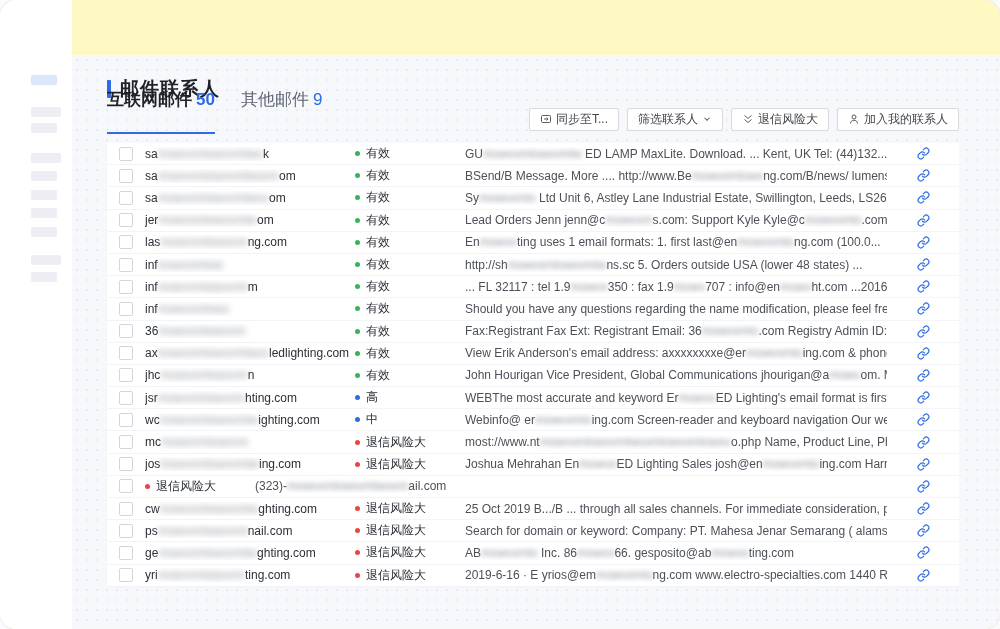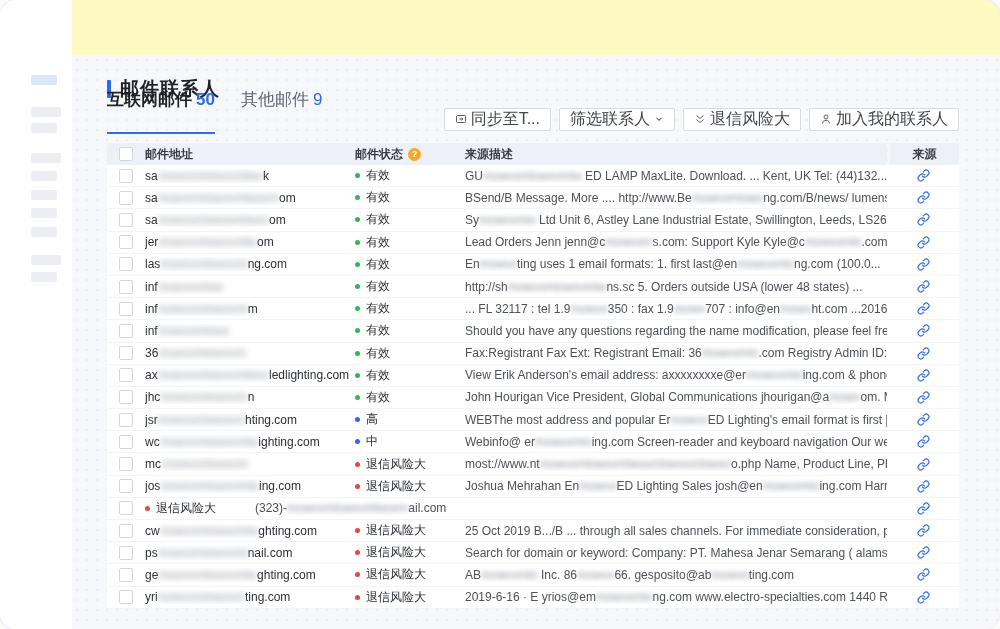--- a/index.html
+++ b/index.html
@@ -31,21 +31,21 @@
   .page-title{font-size:19px;font-weight:bold;color:#1f2329;letter-spacing:1px;}
   .controls-row{position:absolute;top:49px;left:35px;right:41px;height:30px;display:flex;justify-content:space-between;align-items:center;}
   .tabs{display:flex;gap:26px;align-self:flex-end;}
   .tab{font-size:17px;color:#5f6674;padding-bottom:21px;cursor:pointer;white-space:nowrap;text-align:right;}
   .tab .count{color:#2e6ce5;margin-left:4px;}
   .tab.active{color:#1f2329;font-weight:bold;border-bottom:2px solid #2e6ce5;}
   .toolbar{display:flex;gap:8px;align-items:center;}
   .btn{
     display:inline-flex;align-items:center;gap:4px;height:23px;padding:0 10px;
     background:#fff;border:1px solid #d8dadf;border-radius:2px;
-    font-size:16px;color:#40444d;white-space:nowrap;cursor:pointer;
+    font-size:12px;color:#40444d;white-space:nowrap;cursor:pointer;
   }
   .btn svg{stroke:#565b64;}
   
   .table{position:absolute;top:88px;left:35px;right:41px;font-size:12px;}
   .thead{display:flex;height:22px;line-height:22px;font-weight:bold;color:#383c44;}
   .thead-main{flex:1;display:flex;background:#edf0f6;}
   .thead-src{width:69px;margin-left:3px;background:#edf0f6;text-align:center;}
   .td-check{width:38px;display:flex;align-items:center;padding-left:12px;box-sizing:border-box;}
   .td-email{width:210px;white-space:nowrap;overflow:hidden;}
   .td-status{width:110px;display:flex;align-items:center;}
@@ -128,34 +128,20 @@
           <svg width="12" height="12" viewBox="0 0 24 24" fill="none" stroke-width="2">
               <circle cx="12" cy="8" r="4"></circle>
               <path d="M5 21c0-4 3.5-6.5 7-6.5s7 2.5 7 6.5"></path>
             </svg>
           <span>加入我的联系人</span>
         </button>
       </div>
     </div>
 
     <div class="table">
-      <div class="thead">
-        <div class="thead-main">
-          <div class="td-check">
-              <span class="checkbox"></span>
-            </div>
-          <div class="td-email"><span>邮件地址</span></div>
-          <div class="td-status">
-              <span>邮件状态</span>
-              <span class="help">?</span>
-            </div>
-          <div class="td-desc" style="font-weight:bold;color:#383c44;"><span>来源描述</span></div>
-        </div>
-        <div class="thead-src"><span>来源</span></div>
-      </div>
       <div id="tbody">
   <div class="tr">
     <div class="td-check">
               <span class="checkbox"></span>
             </div>
     <div class="td-email"><span>sa</span><span class="blur">mowvxmlowxvmlwo</span><span>k</span></div>
     <div class="td-status">
               <span class="dot" style="background: rgb(53, 181, 88);"></span>
               <span class="status-text">有效</span>
             </div>
@@ -350,21 +336,21 @@
 
   <div class="tr">
     <div class="td-check">
               <span class="checkbox"></span>
             </div>
     <div class="td-email"><span>jsr</span><span class="blur">mowvxmlowxvm</span><span>hting.com</span></div>
     <div class="td-status">
               <span class="dot" style="background: rgb(46, 108, 229);"></span>
               <span class="status-text">高</span>
             </div>
-    <div class="td-desc"><span>WEBThe most address and popular Er</span><span class="blur">mowvx</span><span>ED Lighting's email format is first [1 lett...</span></div>
+    <div class="td-desc"><span>WEBThe most accurate and keyword Er</span><span class="blur">mowvx</span><span>ED Lighting's email format is first [1 lett...</span></div>
     <div class="td-src">
       <svg class="link-icon" width="13" height="13" viewBox="0 0 24 24" fill="none" stroke="#2e6ce5" stroke-width="2.2" stroke-linecap="round" stroke-linejoin="round">
                 <path d="M10 13a5 5 0 0 0 7.54.54l3-3a5 5 0 0 0-7.07-7.07l-1.72 1.71"></path>
                 <path d="M14 11a5 5 0 0 0-7.54-.54l-3 3a5 5 0 0 0 7.07 7.07l1.71-1.71"></path>
               </svg>
     </div>
   </div>
 
   <div class="tr">
     <div class="td-check">

